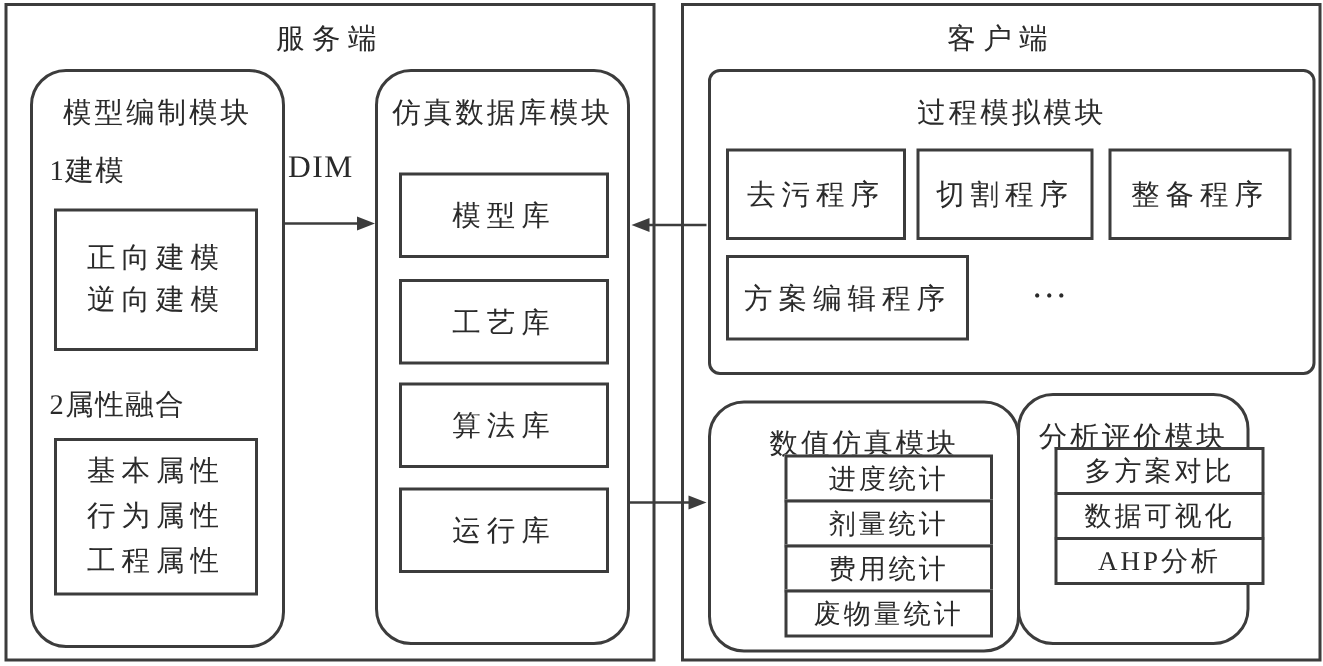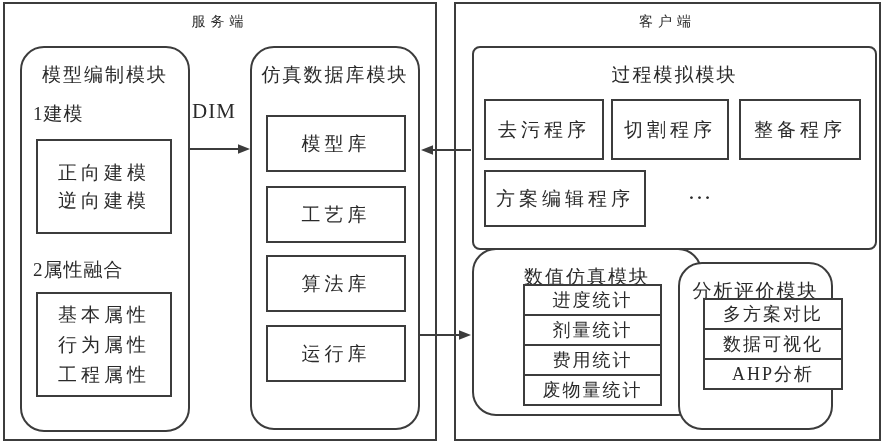--- a/index.html
+++ b/index.html
@@ -7,21 +7,21 @@
     --text:#2a2a2a;
     --bg:#ffffff;
   }
   html,body{margin:0;padding:0;background:var(--bg);}
   .stage{
     position:relative;width:882px;height:444px;background:var(--bg);
     font-family:"Liberation Serif","DejaVu Serif",serif;color:var(--text);
     overflow:hidden;
   }
   .outer{position:absolute;border:2px solid var(--line);box-sizing:border-box;}
-  .outer-title{text-align:center;padding-top:9px;font-size:14px;letter-spacing:5px;}
+  .outer-title{text-align:center;padding-top:9px;font-size:19px;letter-spacing:5px;}
   .module{position:absolute;border:2px solid var(--line);border-radius:24px;box-sizing:border-box;background:var(--bg);}
   .module-title{text-align:center;padding-top:14px;font-size:19px;letter-spacing:2px;}
   .small-box{
     position:absolute;border:2px solid var(--line);box-sizing:border-box;
     display:flex;align-items:center;justify-content:center;
     font-size:19px;letter-spacing:4px;text-align:center;background:var(--bg);
   }
   .multiline{flex-direction:column;}
   .label{position:absolute;font-size:19px;letter-spacing:1px;text-align:center;}
   .rows{position:absolute;}
@@ -77,21 +77,21 @@
 
   <div class="module" style="left:472px;top:46px;width:405px;height:204px;border-radius:8px;">
     <div class="module-title">过程模拟模块</div>
     <div class="small-box" style="left:10px;top:51px;width:120px;height:61px;">去污程序</div>
     <div class="small-box" style="left:137px;top:51px;width:118px;height:61px;">切割程序</div>
     <div class="small-box" style="left:265px;top:51px;width:122px;height:61px;">整备程序</div>
     <div class="small-box" style="left:10px;top:122px;width:162px;height:57px;">方案编辑程序</div>
     <div class="ellipsis" style="left:192px;top:130px;width:70px;text-align:center;">…</div>
   </div>
 
-  <div class="module" style="left:472px;top:248px;width:230px;height:168px;">
+  <div class="module" style="left:472px;top:267px;width:208px;height:168px;">
     <div class="module-title">数值仿真模块</div>
     <div class="rows" style="left:24px;top:34px;width:139px;padding-left:25px;">
       <div class="row">进度统计</div>
       <div class="row">剂量统计</div>
       <div class="row">费用统计</div>
       <div class="row">废物量统计</div>
     </div>
   </div>
 
   <div class="module" style="left:678px;top:262px;width:155px;height:168px;">

